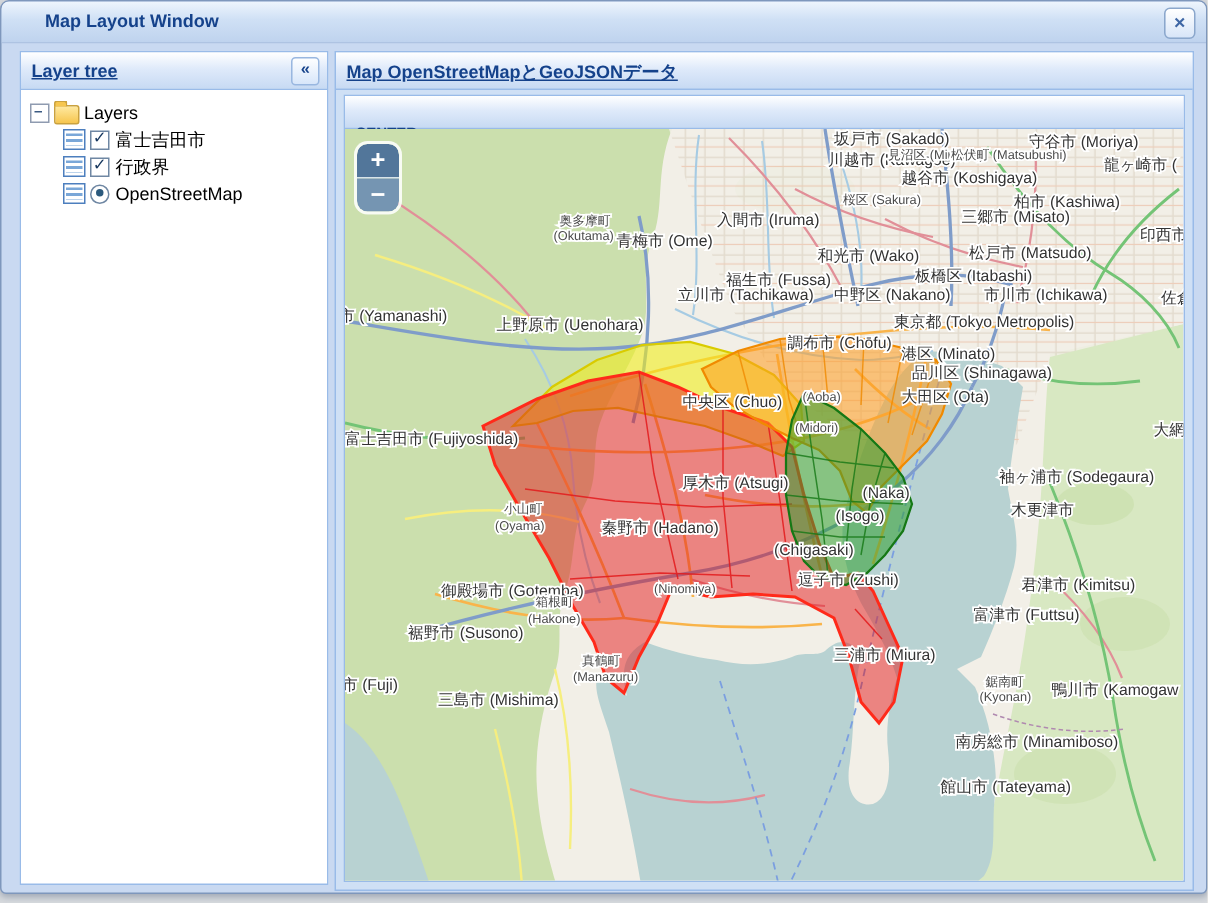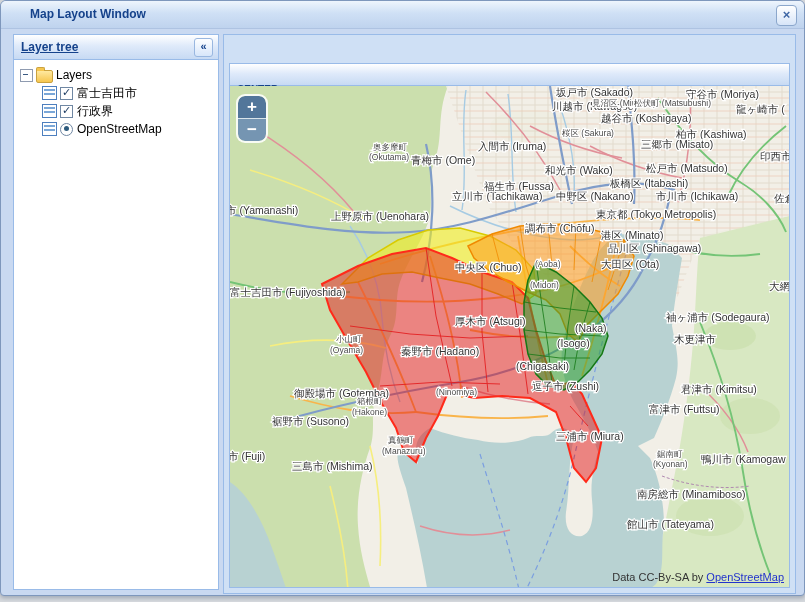--- a/index.html
+++ b/index.html
@@ -84,20 +84,23 @@
         <span class="leaf-icon"></span>
         <span class="ctrl radio on">
             <span class="mark"></span>
           </span>
         <span class="node-label">OpenStreetMap</span>
       </div>
     </div>
   </div>
 
   <div class="panel map-panel">
+    <div class="panel-hd">
+      <span class="hd-text">Map OpenStreetMapとGeoJSONデータ</span>
+    </div>
     <div class="center-panel">
       <div class="panel-hd" style="height:21px;">
         <span class="hd-text" style="top:20px;font-size:10px;">CENTER</span>
       </div>
       <div class="map-body">
         <svg id="mapsvg" width="559" height="508" viewBox="0 0 559 508">
           <defs>
             <pattern id="urban" width="13" height="13" patternUnits="userSpaceOnUse">
               <rect width="13" height="13" fill="#f2efe7"></rect>
               <path d="M0,6 H13 M6,0 V13" stroke="#e0d8ca" stroke-width="1"></path>
@@ -278,17 +281,16 @@
               <text x="62" y="384" class="map-label">三島市 (Mishima)</text>
               <text x="-2" y="374" class="map-label">市 (Fuji)</text>
               <text x="158" y="357" class="map-label small">真鶴町</text>
               <text x="152" y="368" class="map-label small">(Manazuru)</text>
             </g>
         </svg>
         <div class="zoomctl">
           <div class="zoombtn zoom-in">+</div>
           <div class="zoombtn zoom-out">−</div>
         </div>
-        <div class="attribution"><span>Data CC-By-SA by </span><a>OpenStreetMap</a></div>
       </div>
     </div>
   </div>
 </div>
 
 </body></html>

